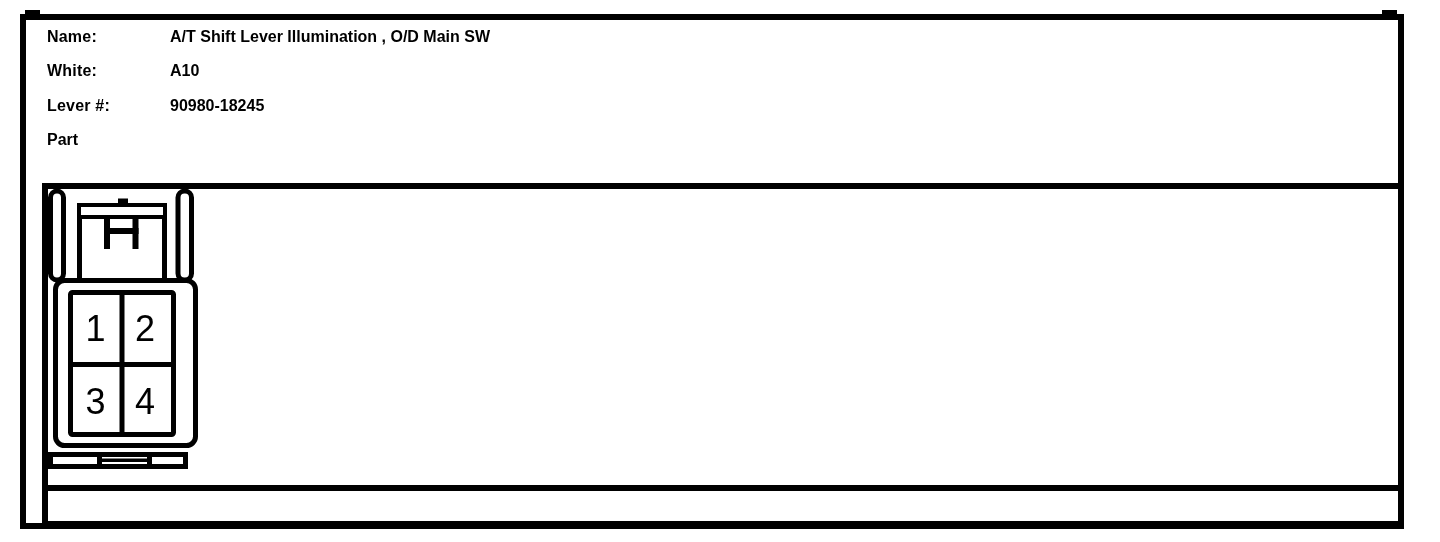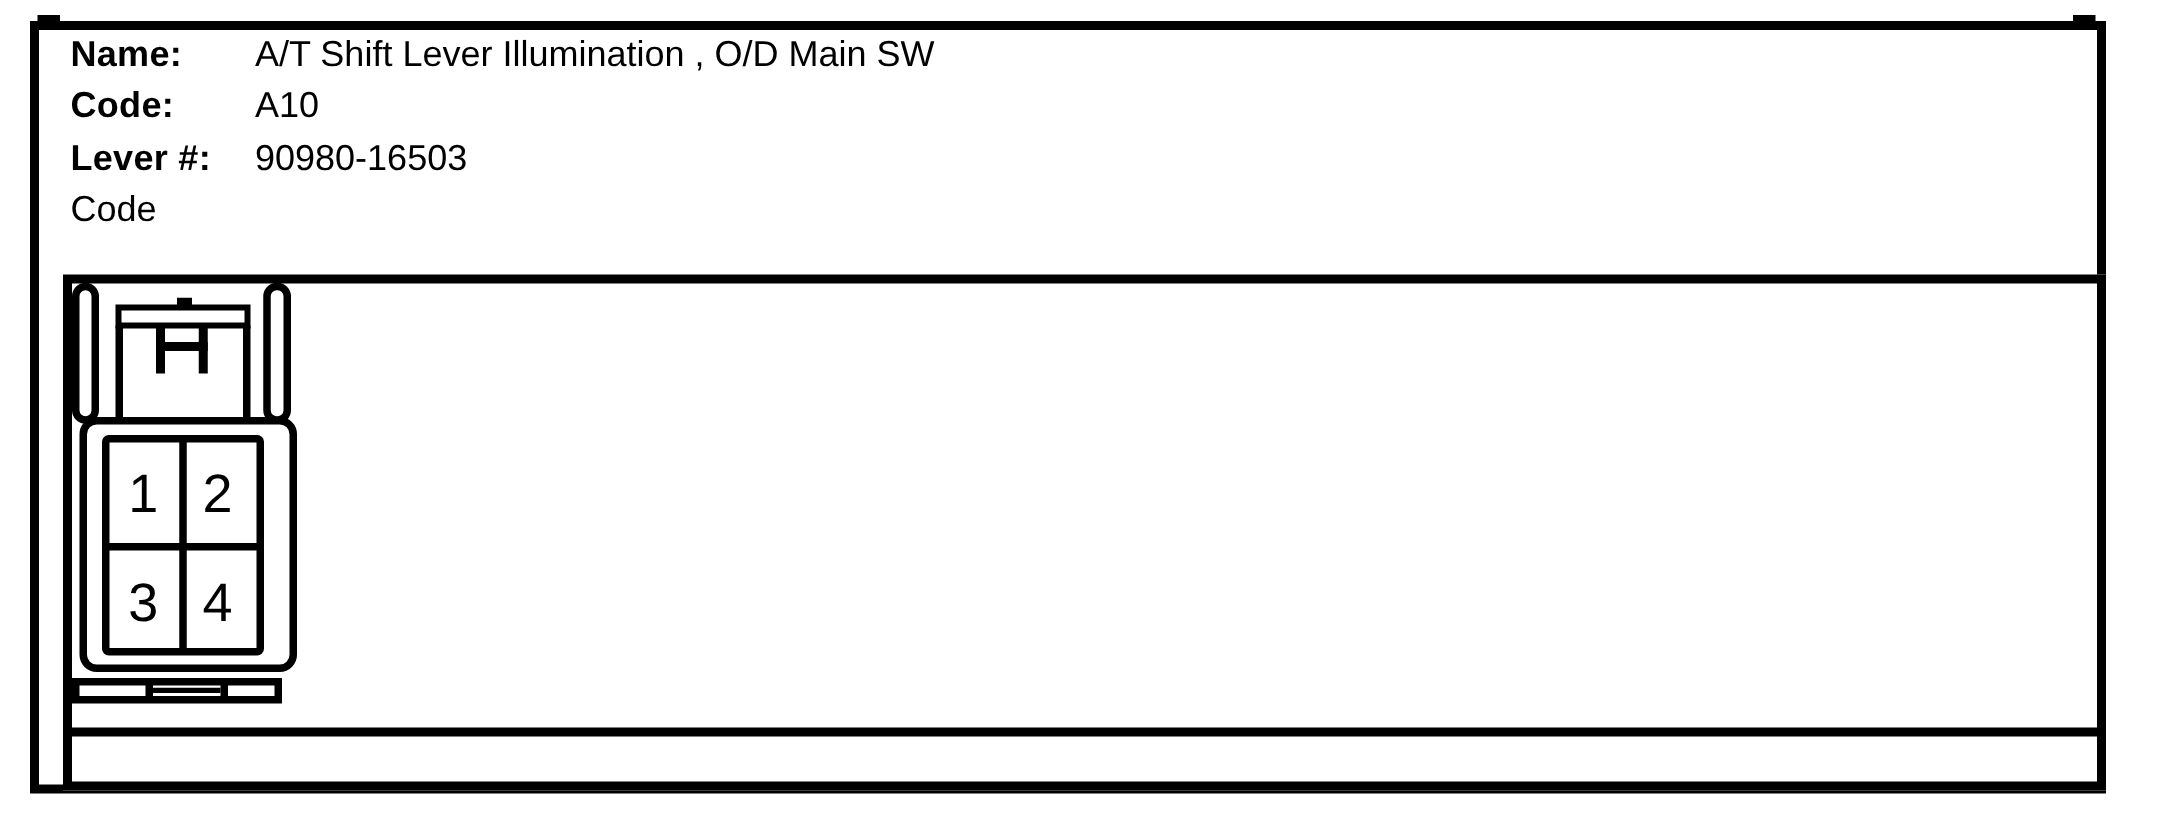--- a/index.html
+++ b/index.html
@@ -33,31 +33,31 @@
   
   .header-fields {
     position: absolute;
     left: 47px; top: 20px;
     width: 900px;
   }
   .field-row {
     display: flex;
     align-items: center;
     height: 34.3px;
-    font-size: 24px;
+    font-size: 16px;
     line-height: 34.3px;
     white-space: nowrap;
   }
   .field-label {
     width: 123px;
     flex: 0 0 123px;
     font-weight: 700;
     letter-spacing: 0.2px;
   }
-  .field-value { font-weight: 400; }
+  .field-value { font-weight: 700; }
 
   
   .diagram-panel {
     position: absolute;
     left: 42px; top: 183px;
     width: 1362px; height: 344px;
     border: 6px solid #000000;
     background: #ffffff;
   }
   .diagram-divider {
@@ -85,29 +85,29 @@
   <div class="page-frame"></div>
   <div class="corner-tick left"></div>
   <div class="corner-tick right"></div>
 
   <div class="header-fields">
     <div class="field-row">
       <span class="field-label">Name:</span>
       <span class="field-value">A/T Shift Lever Illumination , O/D Main SW</span>
     </div>
     <div class="field-row">
-      <span class="field-label">Code:</span>
+      <span class="field-label">White:</span>
       <span class="field-value">A10</span>
     </div>
     <div class="field-row">
       <span class="field-label">Lever #:</span>
-      <span class="field-value">90980-16503</span>
+      <span class="field-value">90980-18245</span>
     </div>
     <div class="field-row">
-      <span class="field-value">Code</span>
+      <span class="field-value">Part</span>
     </div>
   </div>
 
   <div class="diagram-panel"></div>
   <div class="diagram-divider"></div>
 
   <svg class="connector-svg" viewBox="44 186 156 288" xmlns="http://www.w3.org/2000/svg">
 
     <rect x="50.5" y="191" width="13" height="89" rx="6.5" fill="#ffffff" stroke="#000000" stroke-width="5"></rect>
     <rect x="178" y="191" width="13.5" height="89" rx="6.5" fill="#ffffff" stroke="#000000" stroke-width="5"></rect>

